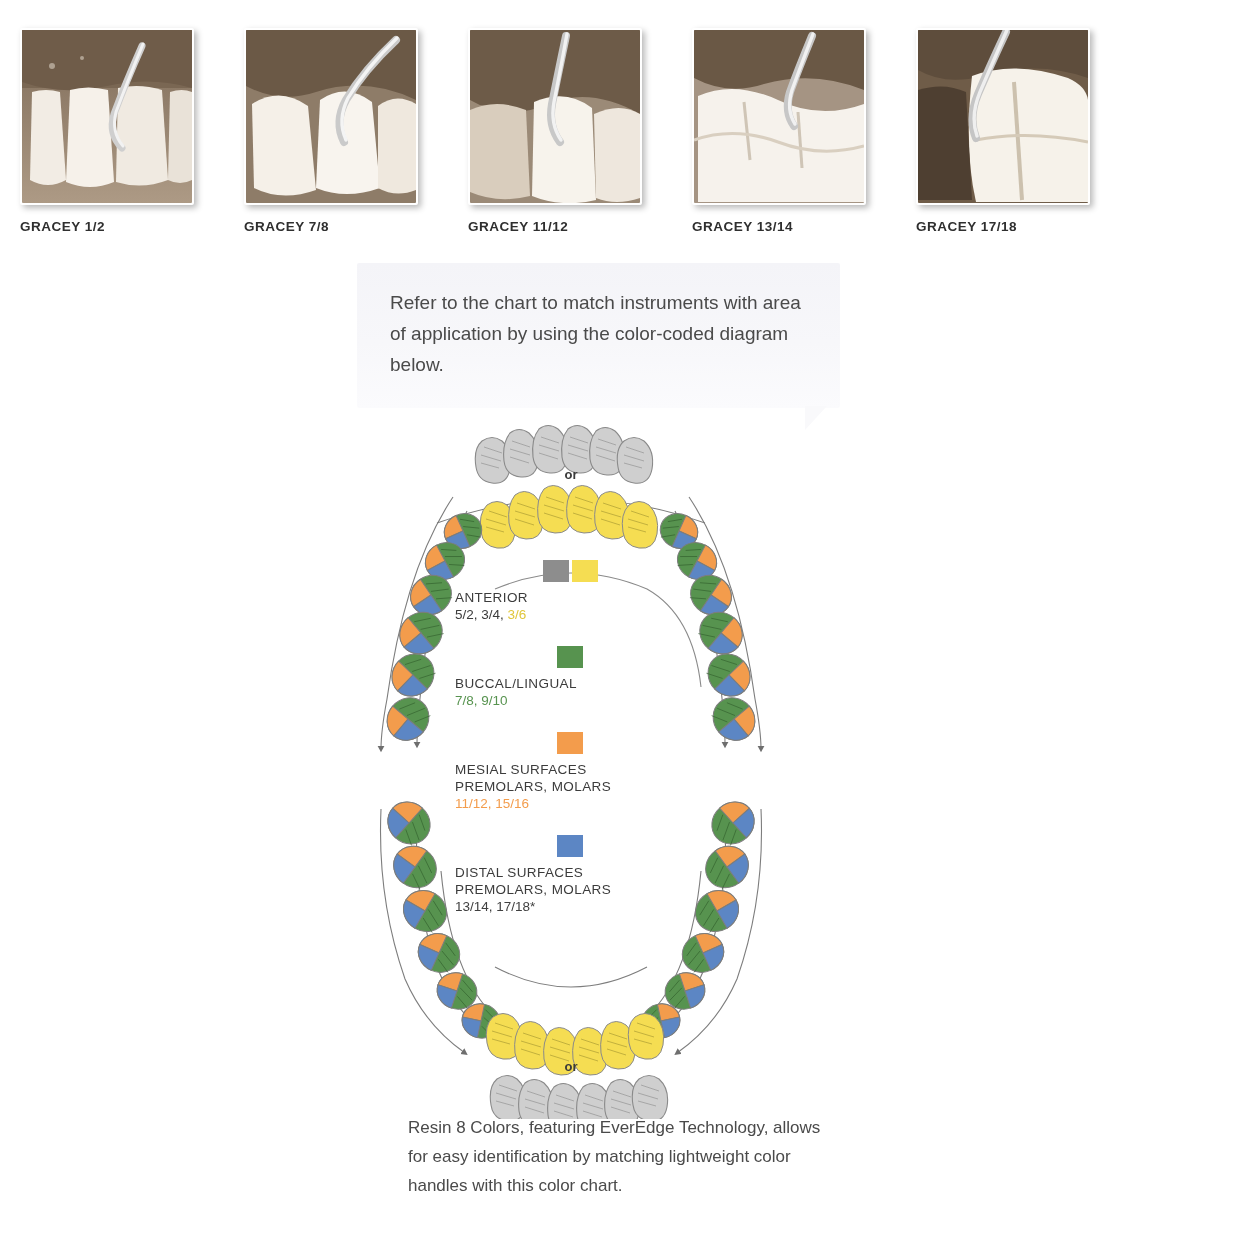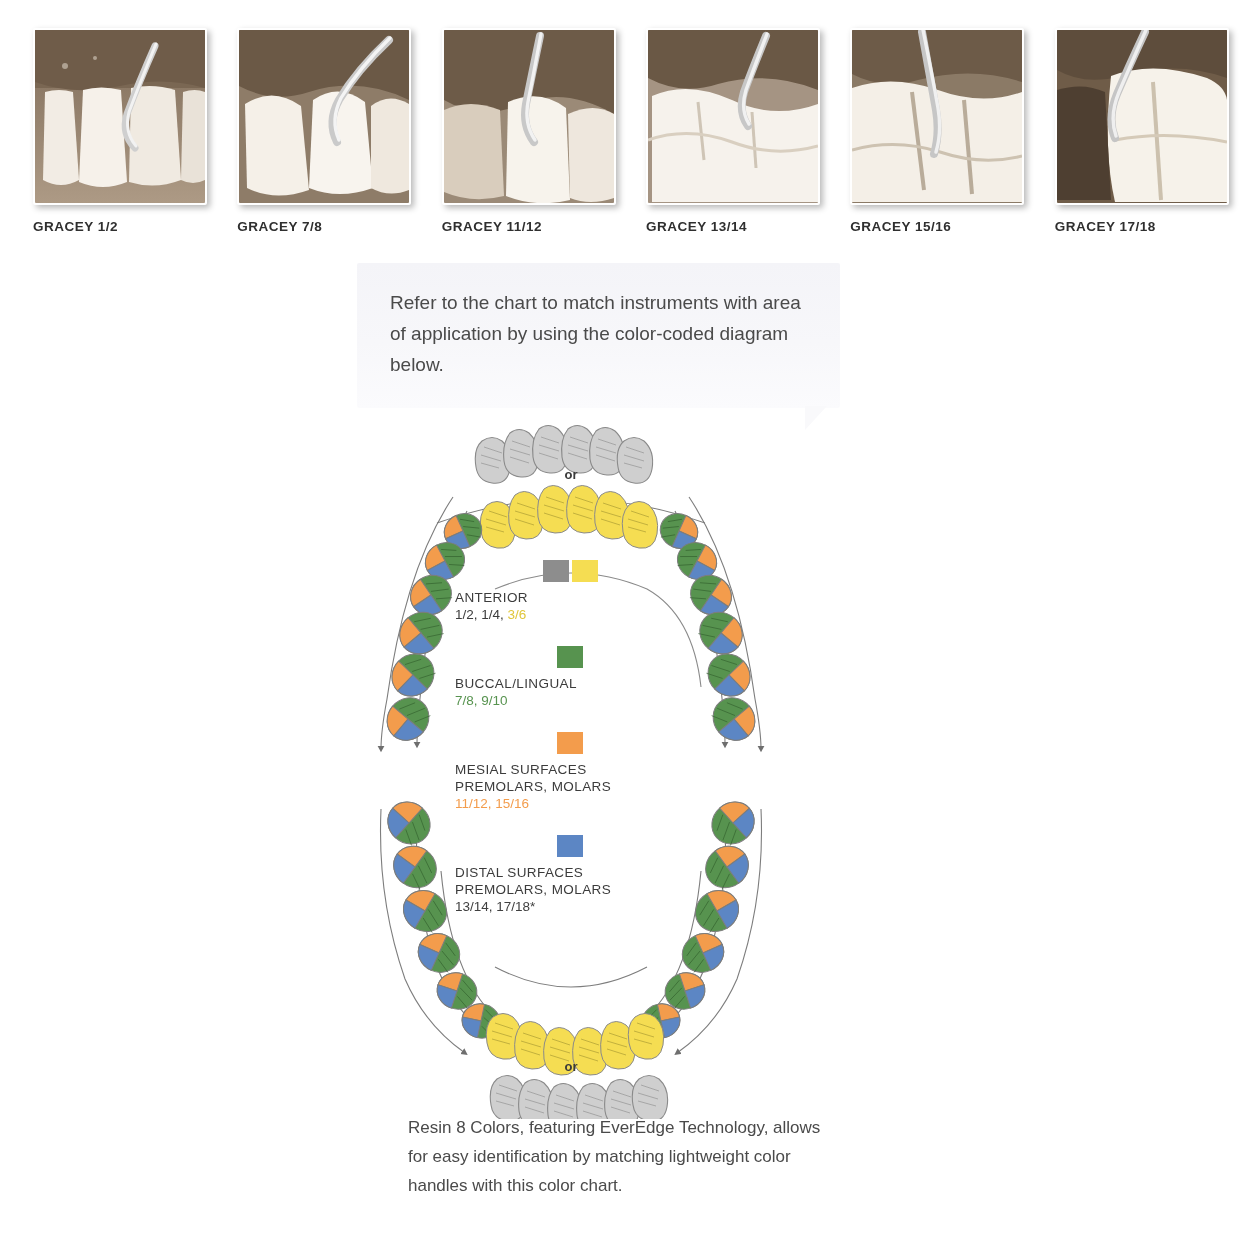--- a/index.html
+++ b/index.html
@@ -7,21 +7,21 @@
     width:1250px;height:1250px;
     background:#ffffff;
     font-family:"Liberation Sans", sans-serif;
     color:#3b3b3b;
     position:relative;
     overflow:hidden;
   }
   
   .photo-strip{
     position:absolute;
-    top:28px;left:33px;
+    top:28px;left:20px;
     width:1210px;
     display:flex;
     gap:16px;
   }
   .photo-card{
     width:205px;
     margin-right:3px;
     position:relative;
   }
   .photo-frame{
@@ -171,37 +171,20 @@
           <path d="M104 82 L108 138" stroke="#cfc5b6" stroke-width="3" fill="none"></path>
           <path d="M0 110 Q40 96 84 112 Q126 128 170 116" stroke="#d9cfc0" stroke-width="3" fill="none"></path>
           <path d="M118 6 Q104 40 96 62 Q90 82 100 96" stroke="#c7c7c7" stroke-width="8" fill="none" stroke-linecap="round"></path>
           <path d="M119 4 Q106 38 98 60 Q92 80 101 94" stroke="#f1f1f1" stroke-width="3.4" fill="none" stroke-linecap="round"></path>
         </svg>
       </div>
     </div>
     <div class="photo-label">GRACEY 13/14</div>
   </div>
 
-  <div class="photo-card">
-    <div class="photo-frame">
-      <div class="photo-inner">
-        <svg width="170" height="173" viewBox="0 0 170 173">
-          <rect width="170" height="173" fill="#8b7a66"></rect>
-          <path d="M0 0 L170 0 L170 52 Q120 36 66 50 Q30 60 0 44 Z" fill="#6d5b48"></path>
-          <path d="M0 58 Q40 44 86 60 Q130 76 170 62 L170 172 L0 172 Z" fill="#f4efe7"></path>
-          <path d="M60 62 Q66 110 72 160" stroke="#b9ac9a" stroke-width="4" fill="none"></path>
-          <path d="M112 70 Q116 116 120 164" stroke="#b9ac9a" stroke-width="4" fill="none"></path>
-          <path d="M0 120 Q44 108 88 122 Q130 136 170 126" stroke="#cdc2b1" stroke-width="3" fill="none"></path>
-          <path d="M70 2 Q78 46 84 80 Q88 104 82 124" stroke="#c6c6c6" stroke-width="8" fill="none" stroke-linecap="round"></path>
-          <path d="M71 0 Q80 44 86 78 Q90 102 84 122" stroke="#f0f0f0" stroke-width="3.4" fill="none" stroke-linecap="round"></path>
-        </svg>
-      </div>
-    </div>
-    <div class="photo-label">GRACEY 15/16</div>
-  </div>
 
   <div class="photo-card">
     <div class="photo-frame">
       <div class="photo-inner">
         <svg width="170" height="173" viewBox="0 0 170 173">
           <rect width="170" height="173" fill="#6f5c48"></rect>
           <path d="M0 0 L170 0 L170 48 Q120 30 64 46 Q28 56 0 40 Z" fill="#5e4d3c"></path>
           <path d="M54 46 Q96 30 150 48 Q168 56 170 70 L170 172 L58 172 Q46 120 54 46 Z" fill="#f6f2ea"></path>
           <path d="M96 52 Q100 110 104 170" stroke="#ccc1ae" stroke-width="4" fill="none"></path>
           <path d="M58 110 Q110 100 170 112" stroke="#d5cab8" stroke-width="3" fill="none"></path>
@@ -488,21 +471,21 @@
 </div>
 
 <div class="legend">
 
   <div class="legend-block">
     <div class="swatch-row">
       <span class="sw" style="background:#8d8d8d"></span>
       <span class="sw" style="background:#f5dd52"></span>
     </div>
     <div class="legend-title">ANTERIOR</div>
-    <div class="legend-codes"><span style="color:#3c3c3c">1/2, 1/4, </span><span style="color:#e0c63a">3/6</span></div>
+    <div class="legend-codes"><span style="color:#3c3c3c">5/2, 3/4, </span><span style="color:#e0c63a">3/6</span></div>
   </div>
 
   <div class="legend-block" style="margin-top:22px;">
     <div class="swatch-row">
       <span class="sw" style="background:#57934f"></span>
     </div>
     <div class="legend-title">BUCCAL/LINGUAL</div>
     <div class="legend-codes" style="color:#57934f">7/8, 9/10</div>
   </div>
 

